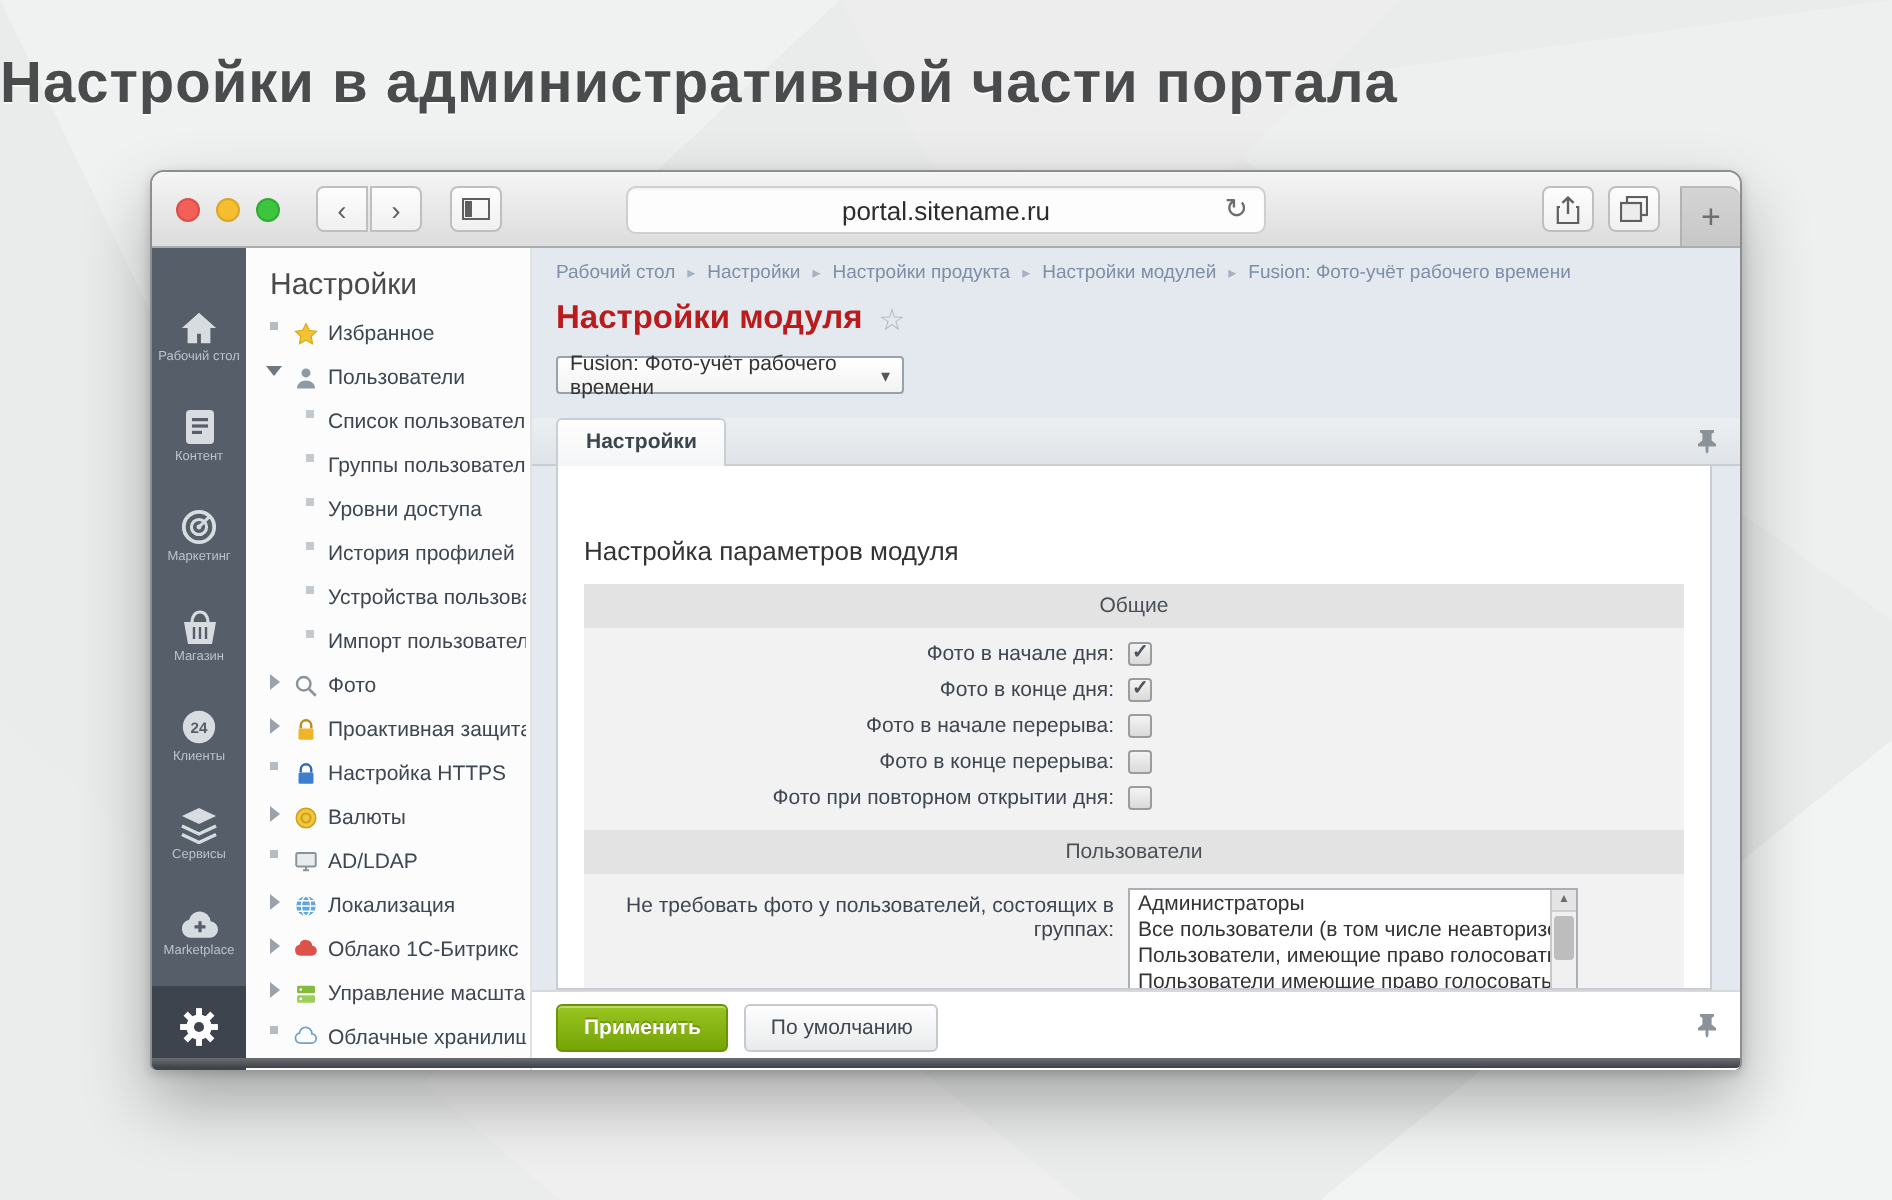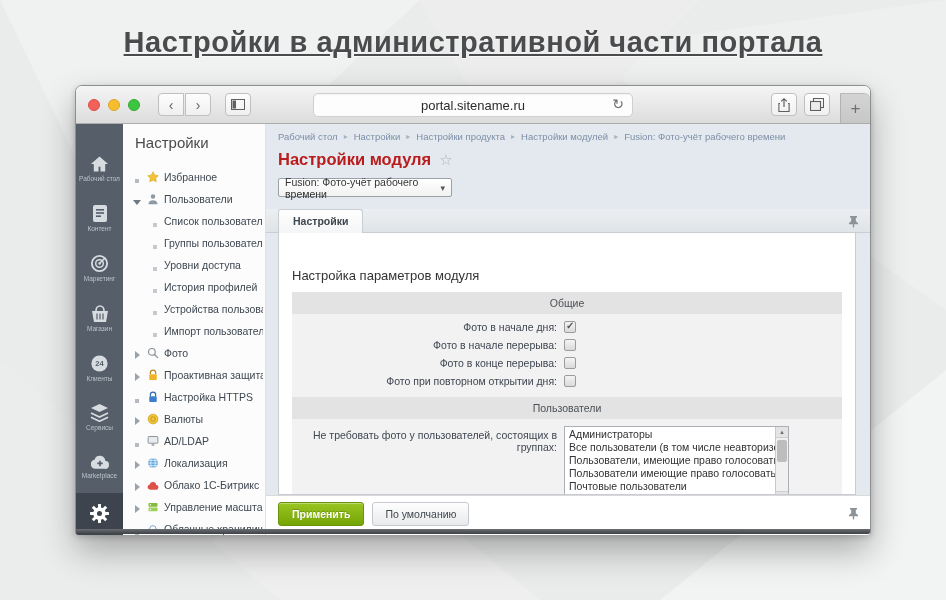--- a/index.html
+++ b/index.html
@@ -1,22 +1,22 @@
 <!DOCTYPE html>
 <html><head>
 <meta charset="utf-8">
 <style>
   * { margin:0; padding:0; box-sizing:border-box; }
   html,body { width:946px; height:600px; overflow:hidden; }
   body { background:#eaebeb; font-family:"Liberation Sans", sans-serif; position:relative; }
   .bgdeco { position:absolute; left:0; top:0; z-index:0; }
 
-  .page-heading { position:absolute; top:26px; left:0; width:946px; text-align:center;
+  .page-heading { position:absolute; top:26px; left:0; width:946px; text-align:left;
     font-size:29px; font-weight:bold; color:#4a4b4d; letter-spacing:.5px; z-index:1;
-    text-shadow:0 1px 0 rgba(255,255,255,.7);text-decoration:underline; }
+    text-shadow:0 1px 0 rgba(255,255,255,.7); }
 
   
   .window { position:absolute; left:75px; top:85px; width:796px; height:450px; z-index:2;
     border-radius:7px 7px 3px 3px; box-shadow:0 16px 34px rgba(0,0,0,.30), 0 2px 6px rgba(0,0,0,.18);
     background:#fff; border:1px solid #8e8e8e; }
   .window::after { content:""; position:absolute; left:0; right:0; bottom:0; height:5px;
     background:linear-gradient(#6a6e72,#3e4145); border-radius:0 0 2px 2px; z-index:50; }
 
   .toolbar { position:relative; height:38px; border-radius:6px 6px 0 0;
     background:linear-gradient(#f5f5f5,#dcdcdc); border-bottom:1px solid #aaadad;
@@ -47,21 +47,21 @@
 
   
   .rail { width:47px; background:#555e69; display:flex; flex-direction:column; align-items:center; padding-top:20px; }
   .rail-item { width:47px; height:52px; display:flex; flex-direction:column; align-items:center; justify-content:center; gap:2px; }
   .rail-item .rlbl { font-size:6.5px; color:#bcc3ca; text-align:center; line-height:1.2; width:44px; }
   .rail-gear { margin-top:auto; width:47px; height:44px; background:#3d444d; display:flex; align-items:center; justify-content:center; }
 
   
   .menu { width:143px; background:#fcfcfc; border-right:1px solid #e2e2e2; padding:8px 2px 0 10px; overflow:hidden; }
   .menu-header { font-size:15px; color:#4a4a4a; margin:2px 0 10px 2px; }
-  .mi { height:22px; display:flex; align-items:flex-end; gap:5px; white-space:nowrap; overflow:hidden; cursor:default; }
+  .mi { height:22px; display:flex; align-items:flex-start; gap:5px; white-space:nowrap; overflow:hidden; cursor:default; }
   .mi .lbl { font-size:10.5px; color:#3e4751; overflow:hidden; text-overflow:clip; }
   .mi.lvl2 { padding-left:18px; }
   .mk { width:8px; flex:0 0 8px; display:flex; justify-content:center; }
   .mk .sq { width:4px; height:4px; background:#b4bbc2; }
   .mi.lvl2 .mk .sq { width:4px; height:4px; background:#c3c9cf; }
   .mk .tri-r { width:0; height:0; border-left:5px solid #9aa3ab; border-top:4px solid transparent; border-bottom:4px solid transparent; }
   .mk .tri-d { width:0; height:0; border-top:5px solid #6e7881; border-left:4px solid transparent; border-right:4px solid transparent; }
   .ic { width:13px; flex:0 0 13px; display:flex; justify-content:center; }
 
   
@@ -459,20 +459,24 @@
       <div class="panel">
         <div class="form-heading">Настройка параметров модуля</div>
         <div class="inner">
           <div class="secbar">Общие</div>
 
           <div class="frow">
             <span class="flabel">Фото в начале дня:</span>
             <span class="checkbox checked"></span>
           </div>
           <div class="frow">
+            <span class="flabel">Фото в конце дня:</span>
+            <span class="checkbox checked"></span>
+          </div>
+          <div class="frow">
             <span class="flabel">Фото в начале перерыва:</span>
             <span class="checkbox"></span>
           </div>
           <div class="frow">
             <span class="flabel">Фото в конце перерыва:</span>
             <span class="checkbox"></span>
           </div>
           <div class="frow">
             <span class="flabel">Фото при повторном открытии дня:</span>
             <span class="checkbox"></span>

